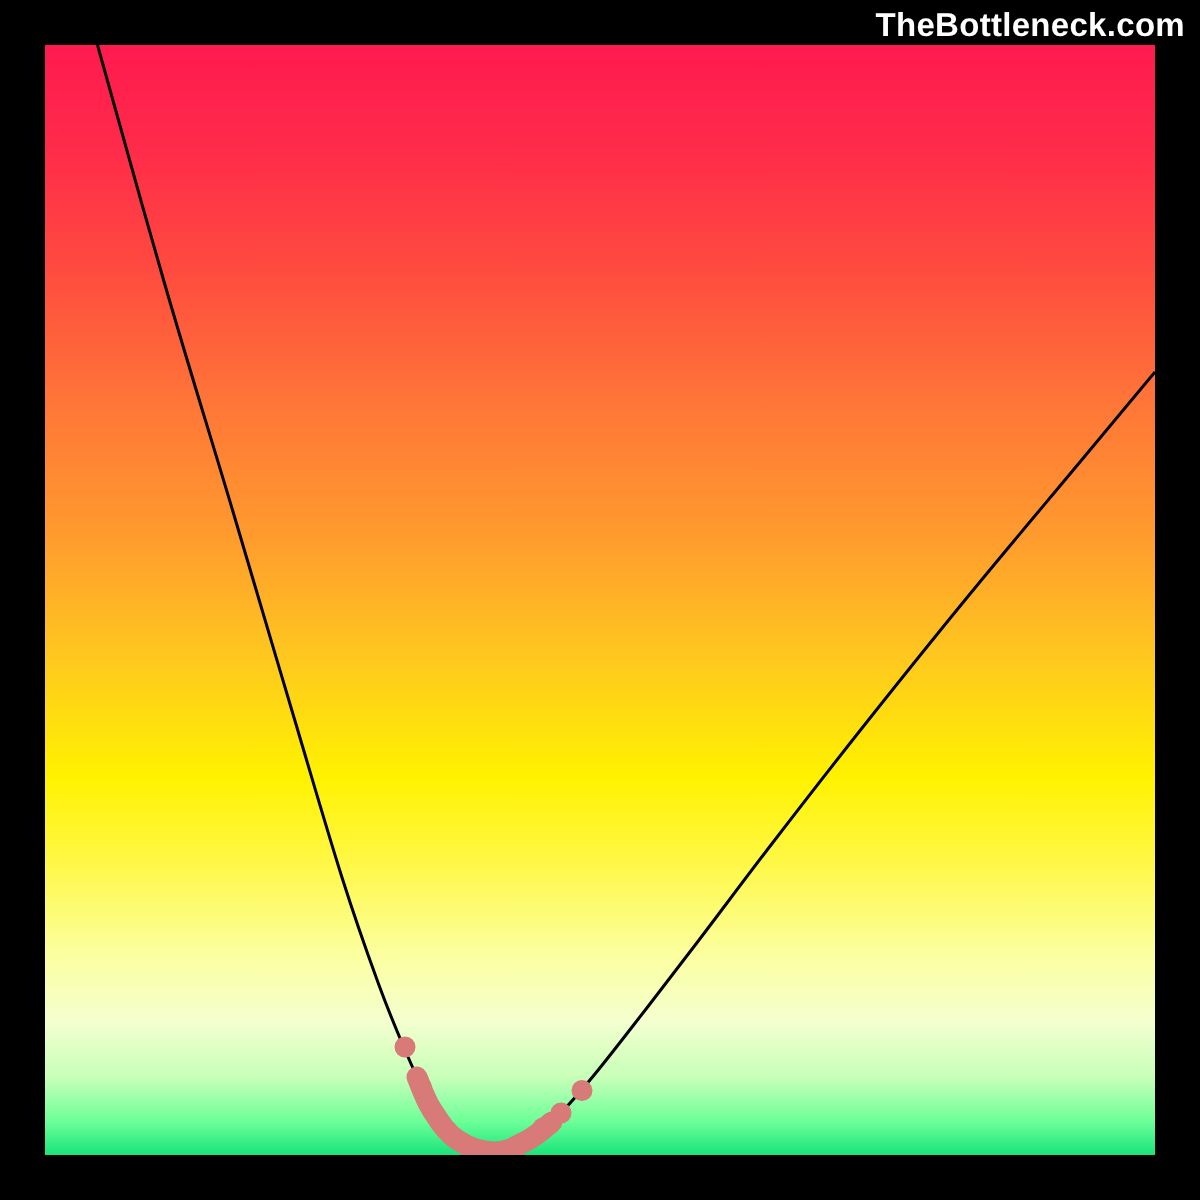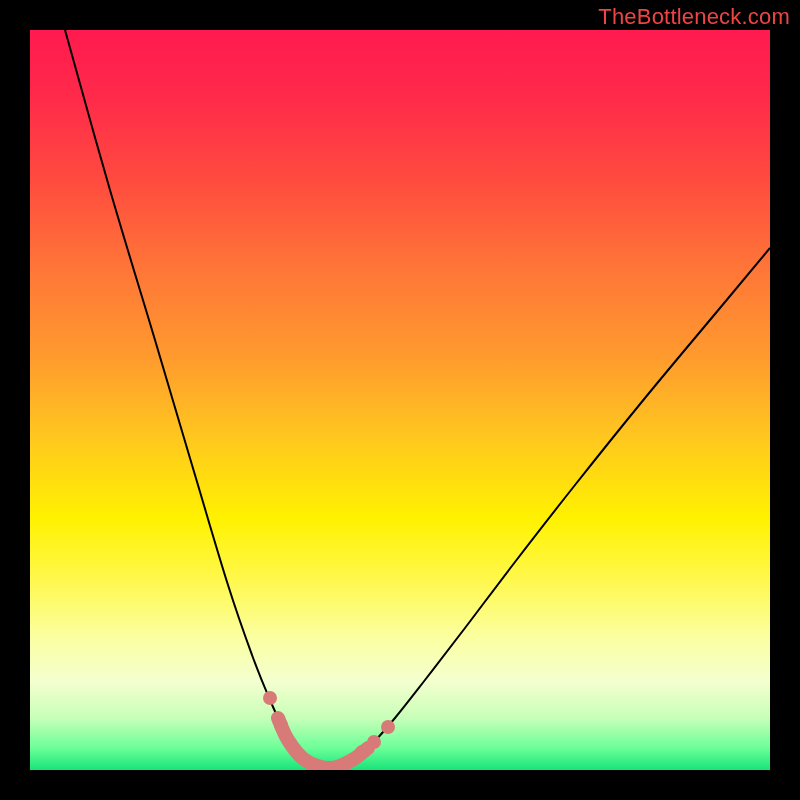--- a/index.html
+++ b/index.html
@@ -13,23 +13,23 @@
   .frame {
     width: 800px;
     height: 800px;
     background: #000;
     position: relative;
   }
   .watermark {
     position: absolute;
     top: 4px;
     right: 10px;
-    color: #ef4444;
+    color: #ffffff;
     font-size: 22px;
-    font-weight: 400;
+    font-weight: 700;
     letter-spacing: 0.2px;
     z-index: 10;
   }
   .plot-area {
     position: absolute;
     left: 30px;
     top: 30px;
     width: 740px;
     height: 740px;
     overflow: hidden;

